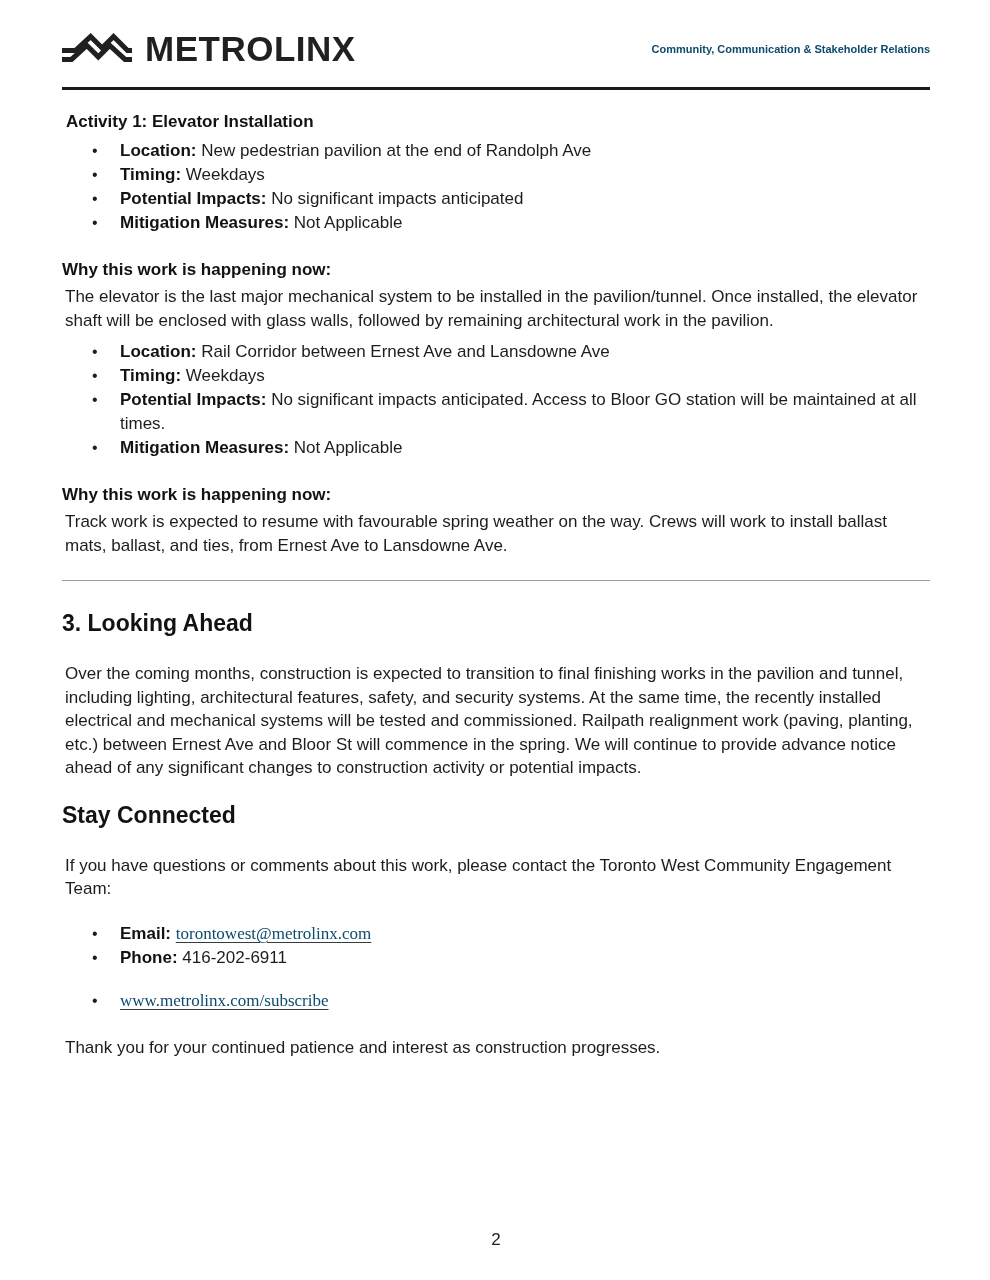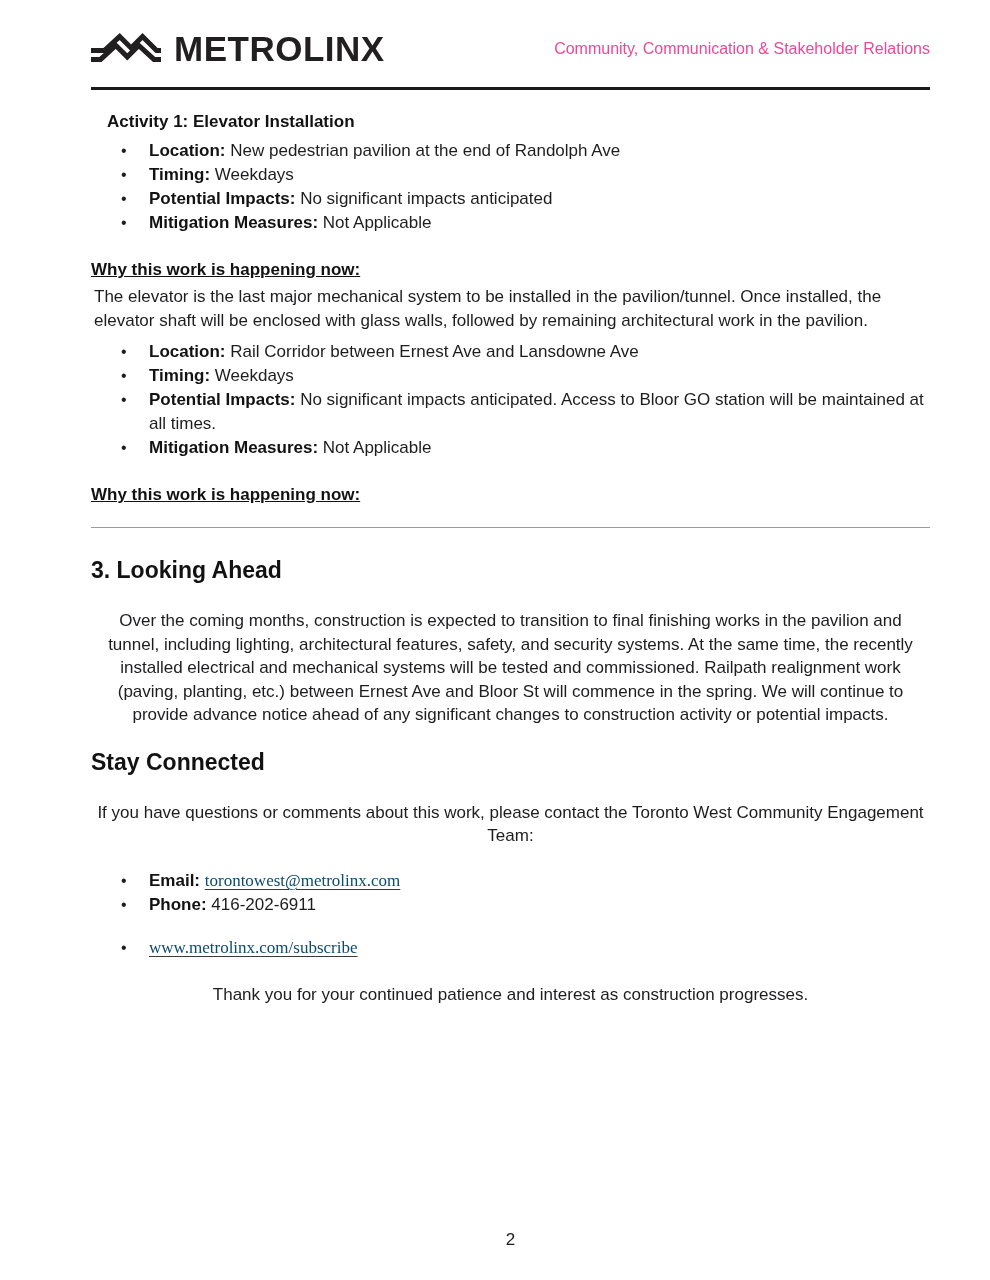--- a/index.html
+++ b/index.html
@@ -6,40 +6,40 @@
   html, body { margin: 0; padding: 0; }
   body {
     width: 990px; height: 1280px;
     background: #ffffff;
     color: #1d1d1f;
     font-family: "Liberation Sans", sans-serif;
     overflow: hidden;
   }
   .page {
     width: 990px; height: 1280px;
-    padding: 30px 60px 26px 91px;
+    padding: 30px 60px 26px 62px;
     display: flex; flex-direction: column;
   }
 
   
   .header-row { display: flex; justify-content: space-between; align-items: center; }
   .brand { display: flex; align-items: center; gap: 13px; }
   .brand svg { width: 70px; height: 36px; display: block; }
   .brand-name {
     font-size: 35px; font-weight: 800; letter-spacing: 0.5px;
     color: #221f20; line-height: 1;
   }
-  .dept { font-size: 16px; font-weight: 400; color: #ec4899; padding-top: 2px; }
+  .dept { font-size: 11px; font-weight: 700; color: #0c4a6e; padding-top: 2px; }
   .header-rule { height: 3px; background: #1b1b1b; margin-top: 21px; }
 
   
-  .sec-title { margin: 20px 16px 0; font-size: 17px; font-weight: 700; color: #121212; line-height: 24px; }
+  .sec-title { margin: 20px 4px 0; font-size: 17px; font-weight: 700; color: #121212; line-height: 24px; }
   .para { margin: 3px; font-size: 17px; line-height: 23.5px; }
-  .para.gap { margin-top: 23px; text-align: center; }
-  .why-title { margin: 23px 0 0; font-size: 17px; font-weight: 700; line-height: 24px; color: #121212; text-decoration: underline; }
+  .para.gap { margin-top: 23px; }
+  .why-title { margin: 23px 0 0; font-size: 17px; font-weight: 700; line-height: 24px; color: #121212; }
 
   ul.bullets { margin: 5px 0 0; padding: 0; list-style: none; font-size: 17px; line-height: 24px; }
   ul.bullets li { position: relative; padding-left: 58px; }
   ul.bullets li .bullet-dot {
     position: absolute; left: 30px; top: 0;
     font-size: 16px; line-height: 24px; color: #1d1d1f;
   }
   .blabel { font-weight: 700; color: #121212; margin-top: 48px; }
 
   .thin-divider { height: 1px; background: #9b9b9b; margin-top: 20px; }
@@ -119,20 +119,21 @@
       <span>No significant impacts anticipated. Access to Bloor GO station will be maintained at all times.</span>
     </li>
     <li>
       <span class="bullet-dot">•</span>
       <span class="blabel">Mitigation Measures:</span>
       <span>Not Applicable</span>
     </li>
   </ul>
 
   <p class="why-title">Why this work is happening now:</p>
+  <p class="para">Track work is expected to resume with favourable spring weather on the way. Crews will work to install ballast mats, ballast, and ties, from Ernest Ave to Lansdowne Ave.</p>
 
   <div class="thin-divider"></div>
 
   <h2 class="big-title">3. Looking Ahead</h2>
   <p class="para gap">Over the coming months, construction is expected to transition to final finishing works in the pavilion and tunnel, including lighting, architectural features, safety, and security systems. At the same time, the recently installed electrical and mechanical systems will be tested and commissioned. Railpath realignment work (paving, planting, etc.) between Ernest Ave and Bloor St will commence in the spring. We will continue to provide advance notice ahead of any significant changes to construction activity or potential impacts.</p>
 
   <h2 class="big-title" style="margin-top:16px">Stay Connected</h2>
   <p class="para gap">If you have questions or comments about this work, please contact the Toronto West Community Engagement Team:</p>
 
   <ul class="bullets contact-list">

